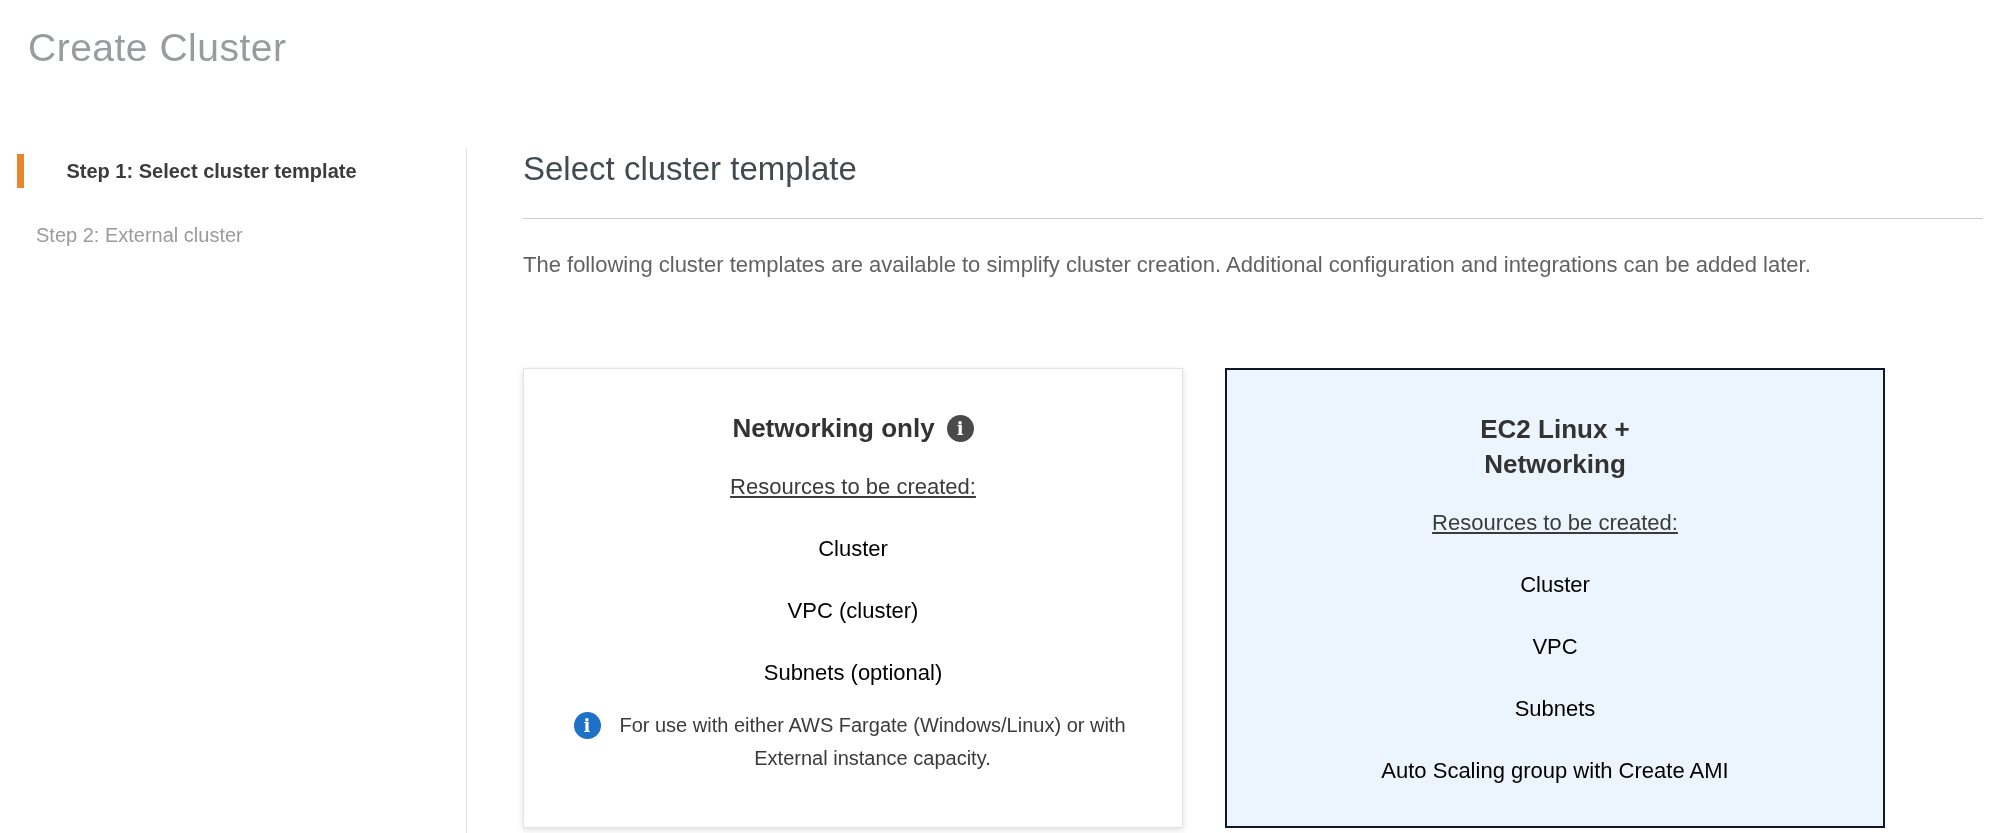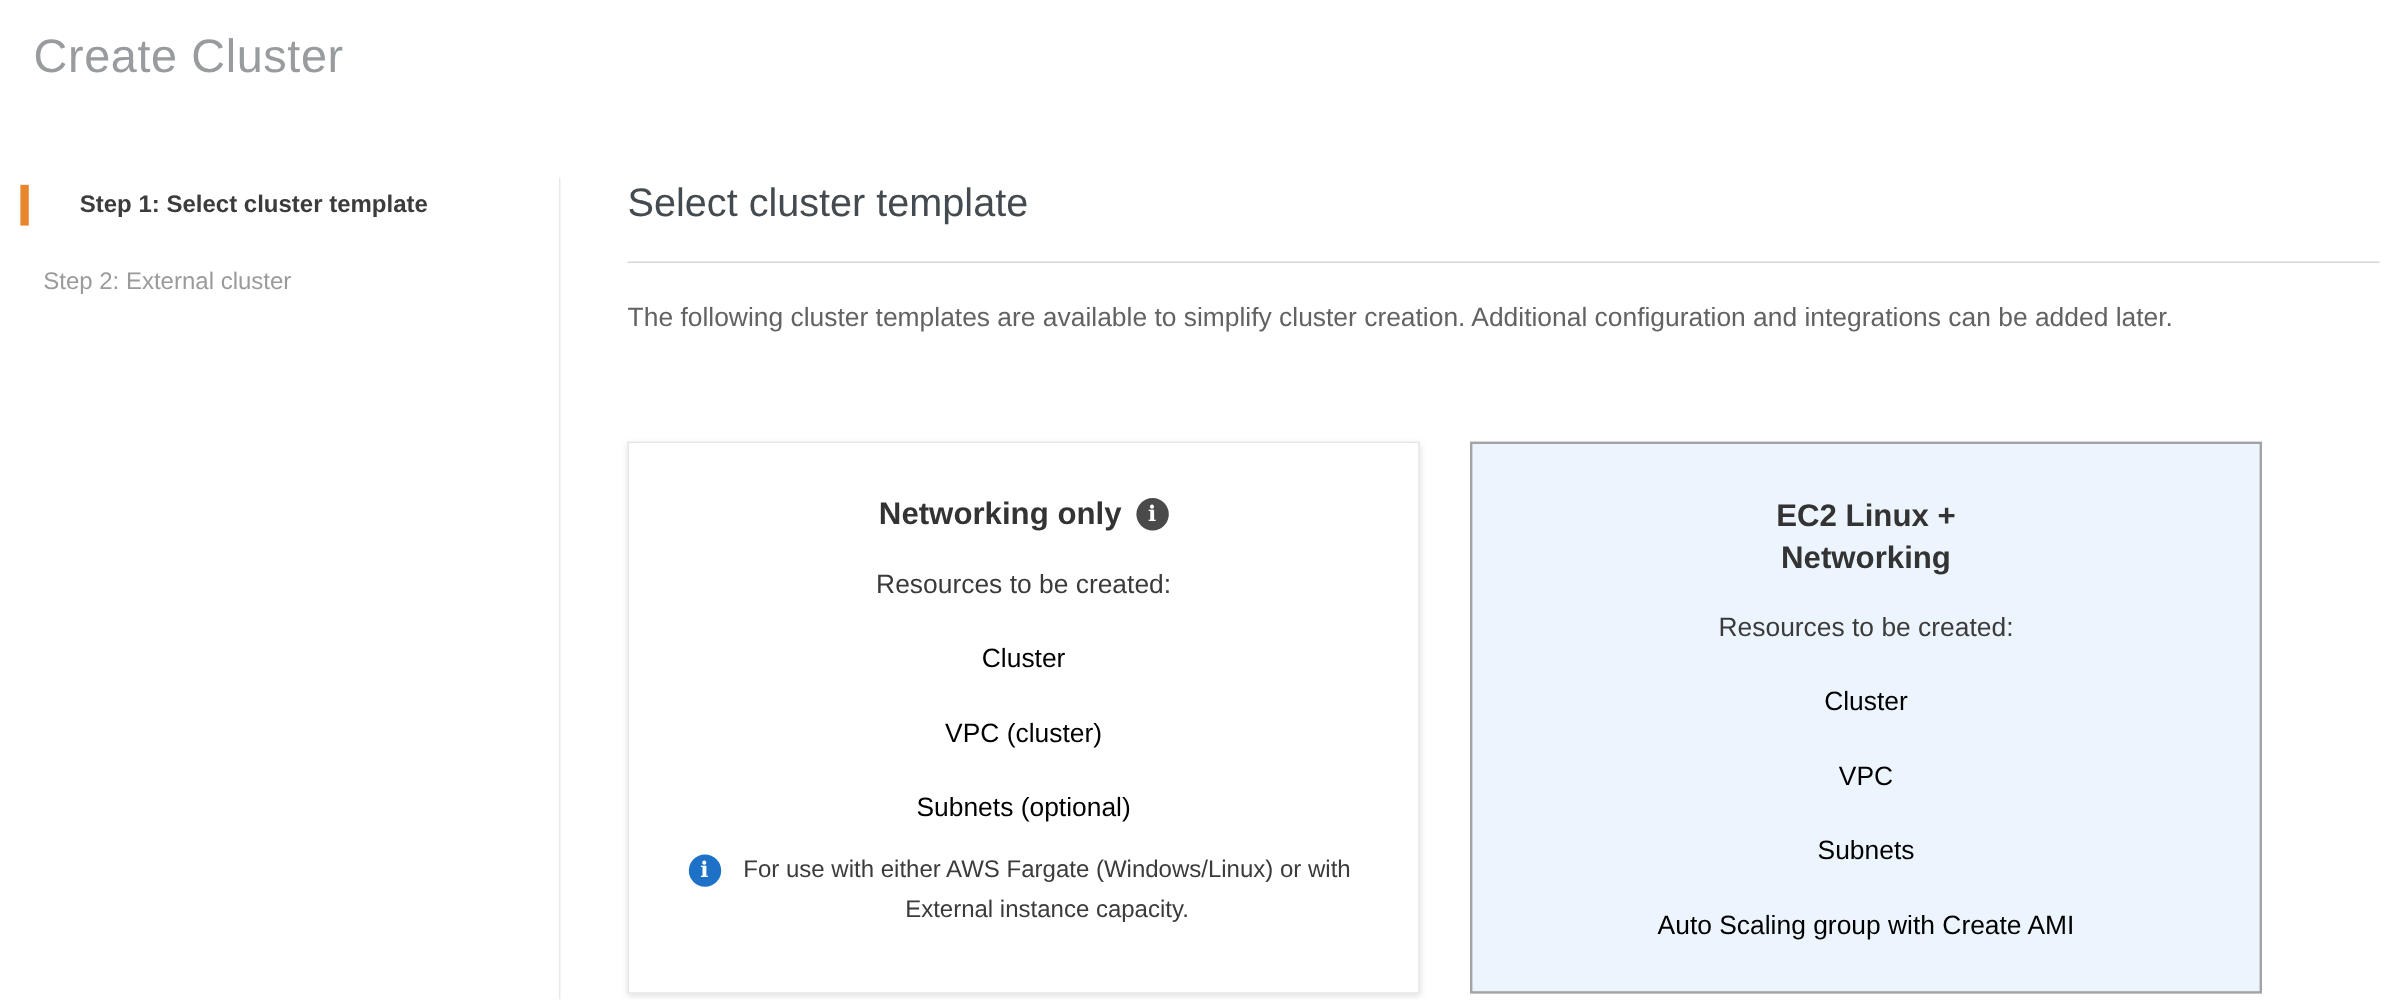--- a/index.html
+++ b/index.html
@@ -83,21 +83,21 @@
     box-shadow: 0 2px 6px rgba(0,0,0,0.13);
     display: flex;
     flex-direction: column;
     align-items: center;
     text-align: center;
     padding: 42px 24px 52px 24px;
     cursor: pointer;
   }
   .template-card.selected {
     background: #ecf5fd;
-    border: 2px solid #a3a3a3;
+    border: 2px solid #0f172a;
     box-shadow: none;
   }
   .card-title-row {
     display: flex;
     align-items: center;
     justify-content: center;
     gap: 12px;
   }
   .card-title {
     font-size: 26px;
@@ -118,20 +118,21 @@
     font-size: 18px;
     font-weight: 700;
     flex: 0 0 auto;
     user-select: none;
   }
   .info-icon.blue { background: #1d71c7; }
   .resources-label {
     margin-top: 28px;
     font-size: 22px;
     color: #3b3b3b;
+    text-decoration: underline;
   }
   .resource-item {
     margin-top: 36px;
     font-size: 22px;
     color: #000000;
   }
   .card-spacer { flex: 1 1 auto; }
   .card-note {
     display: flex;
     align-items: flex-start;

